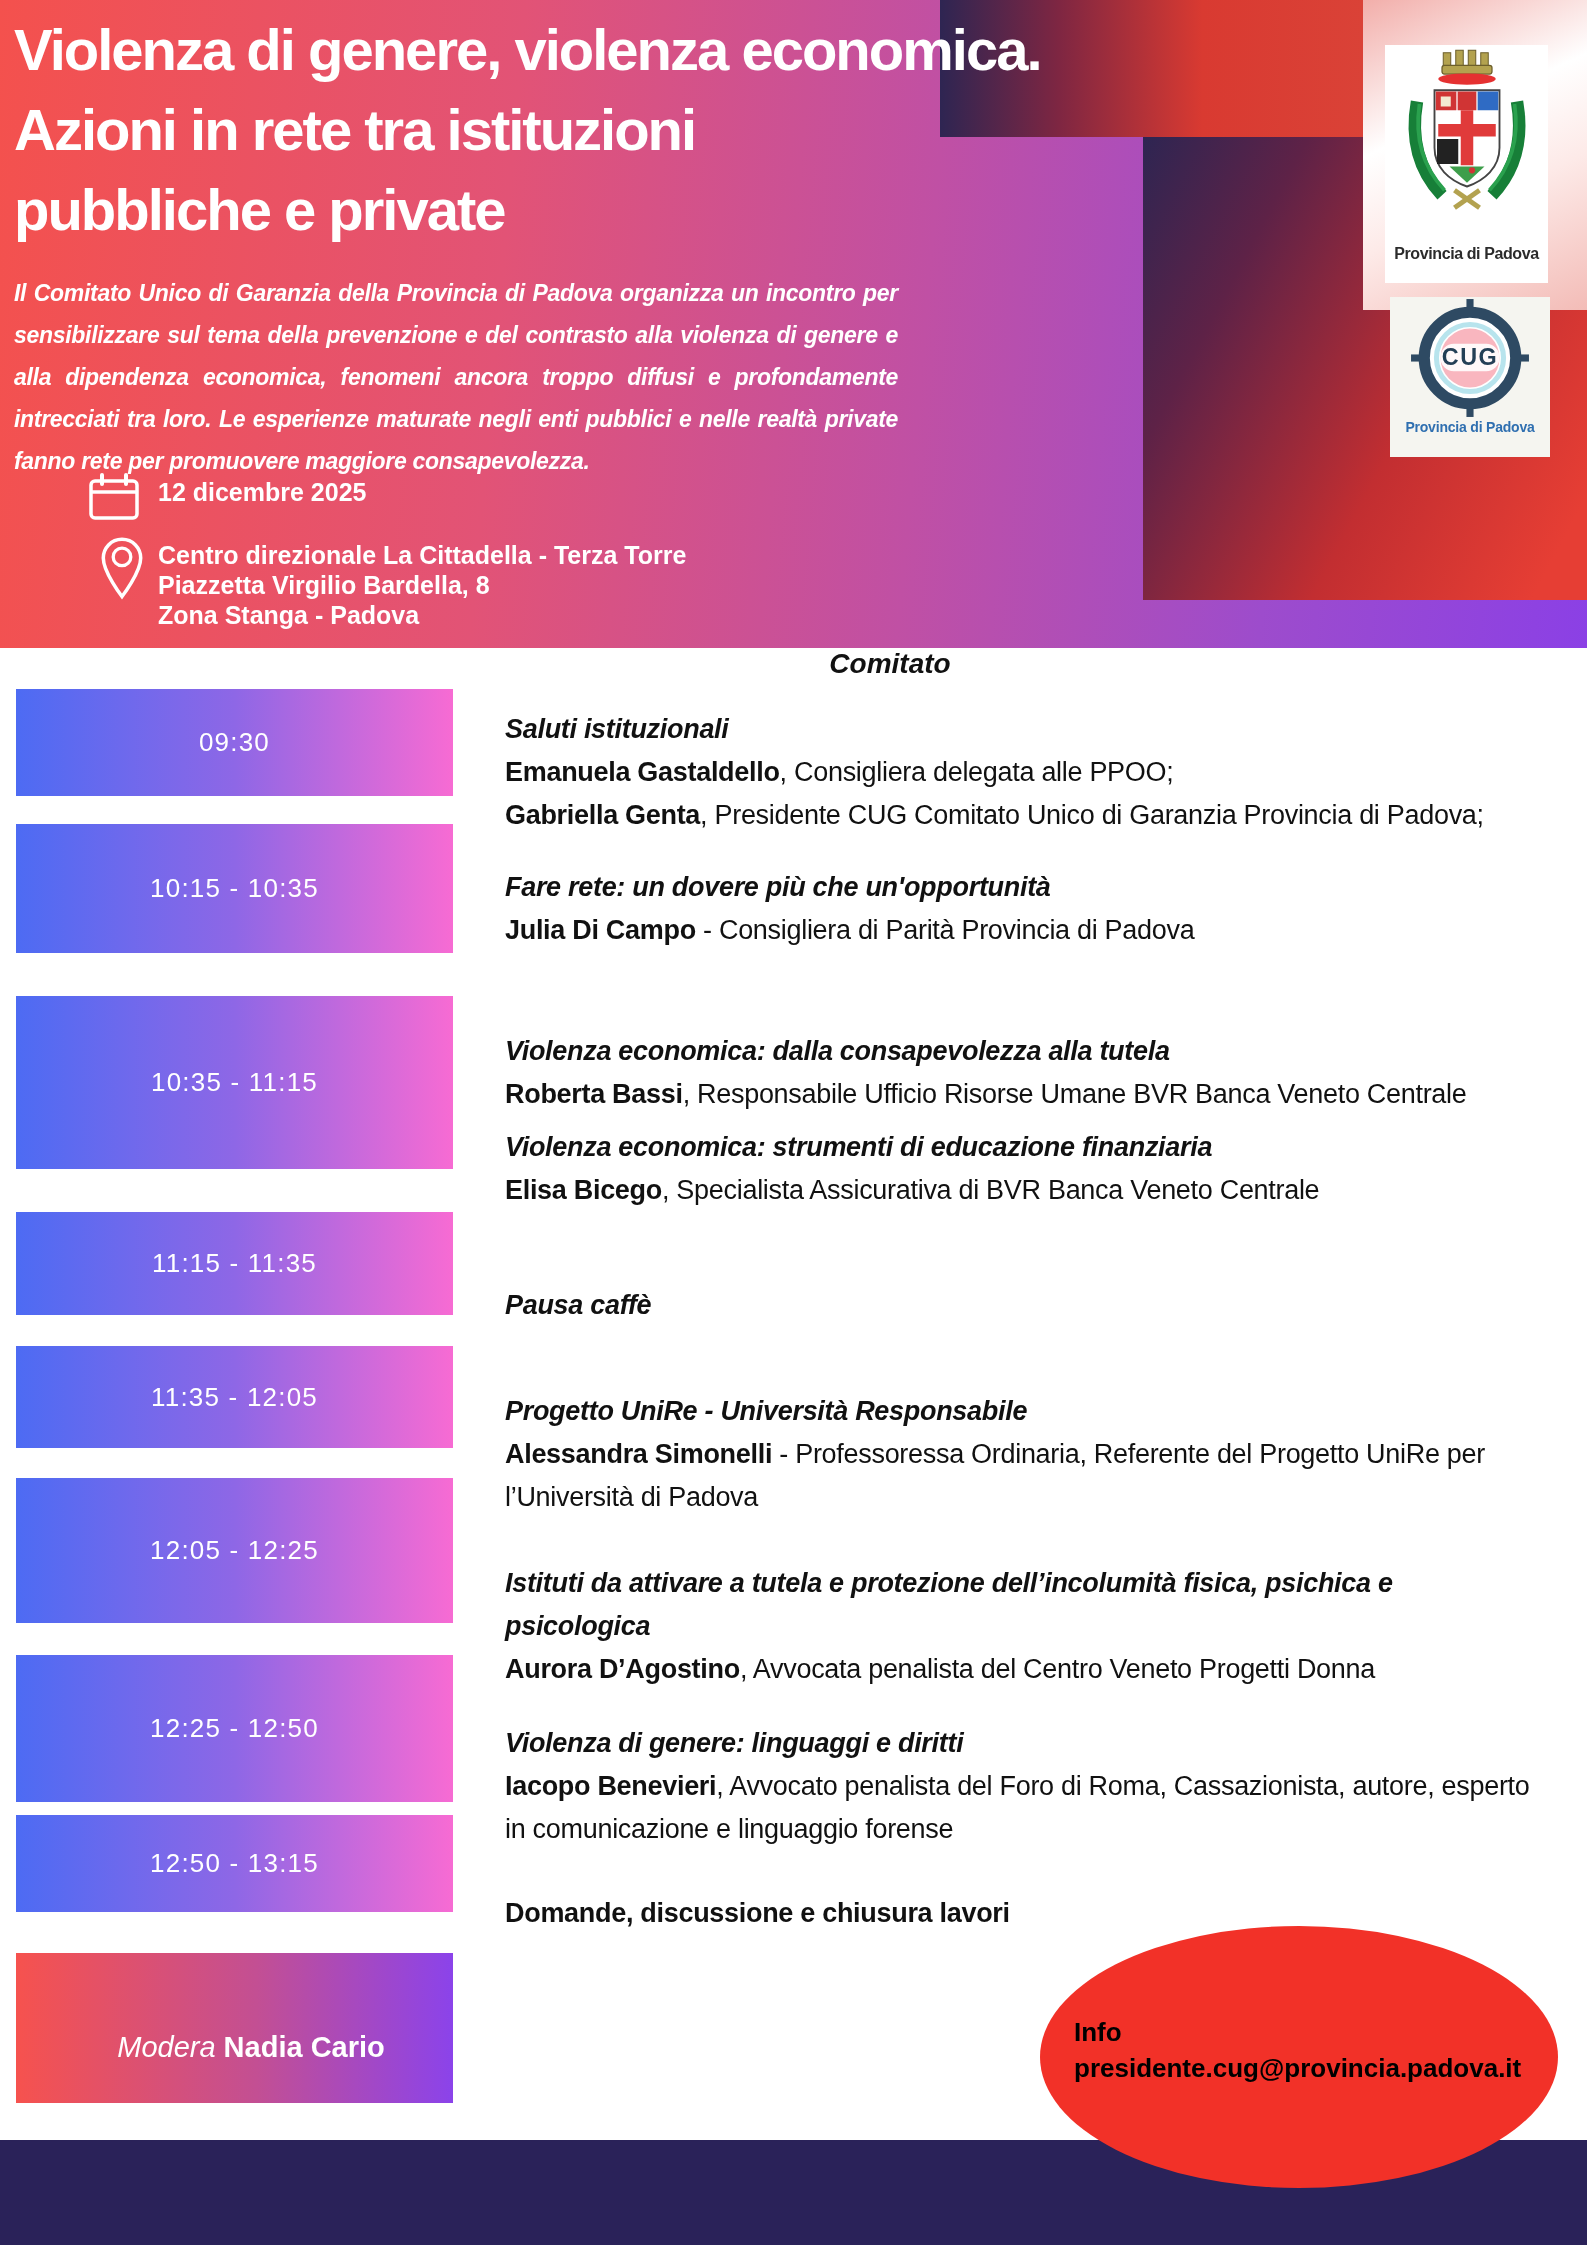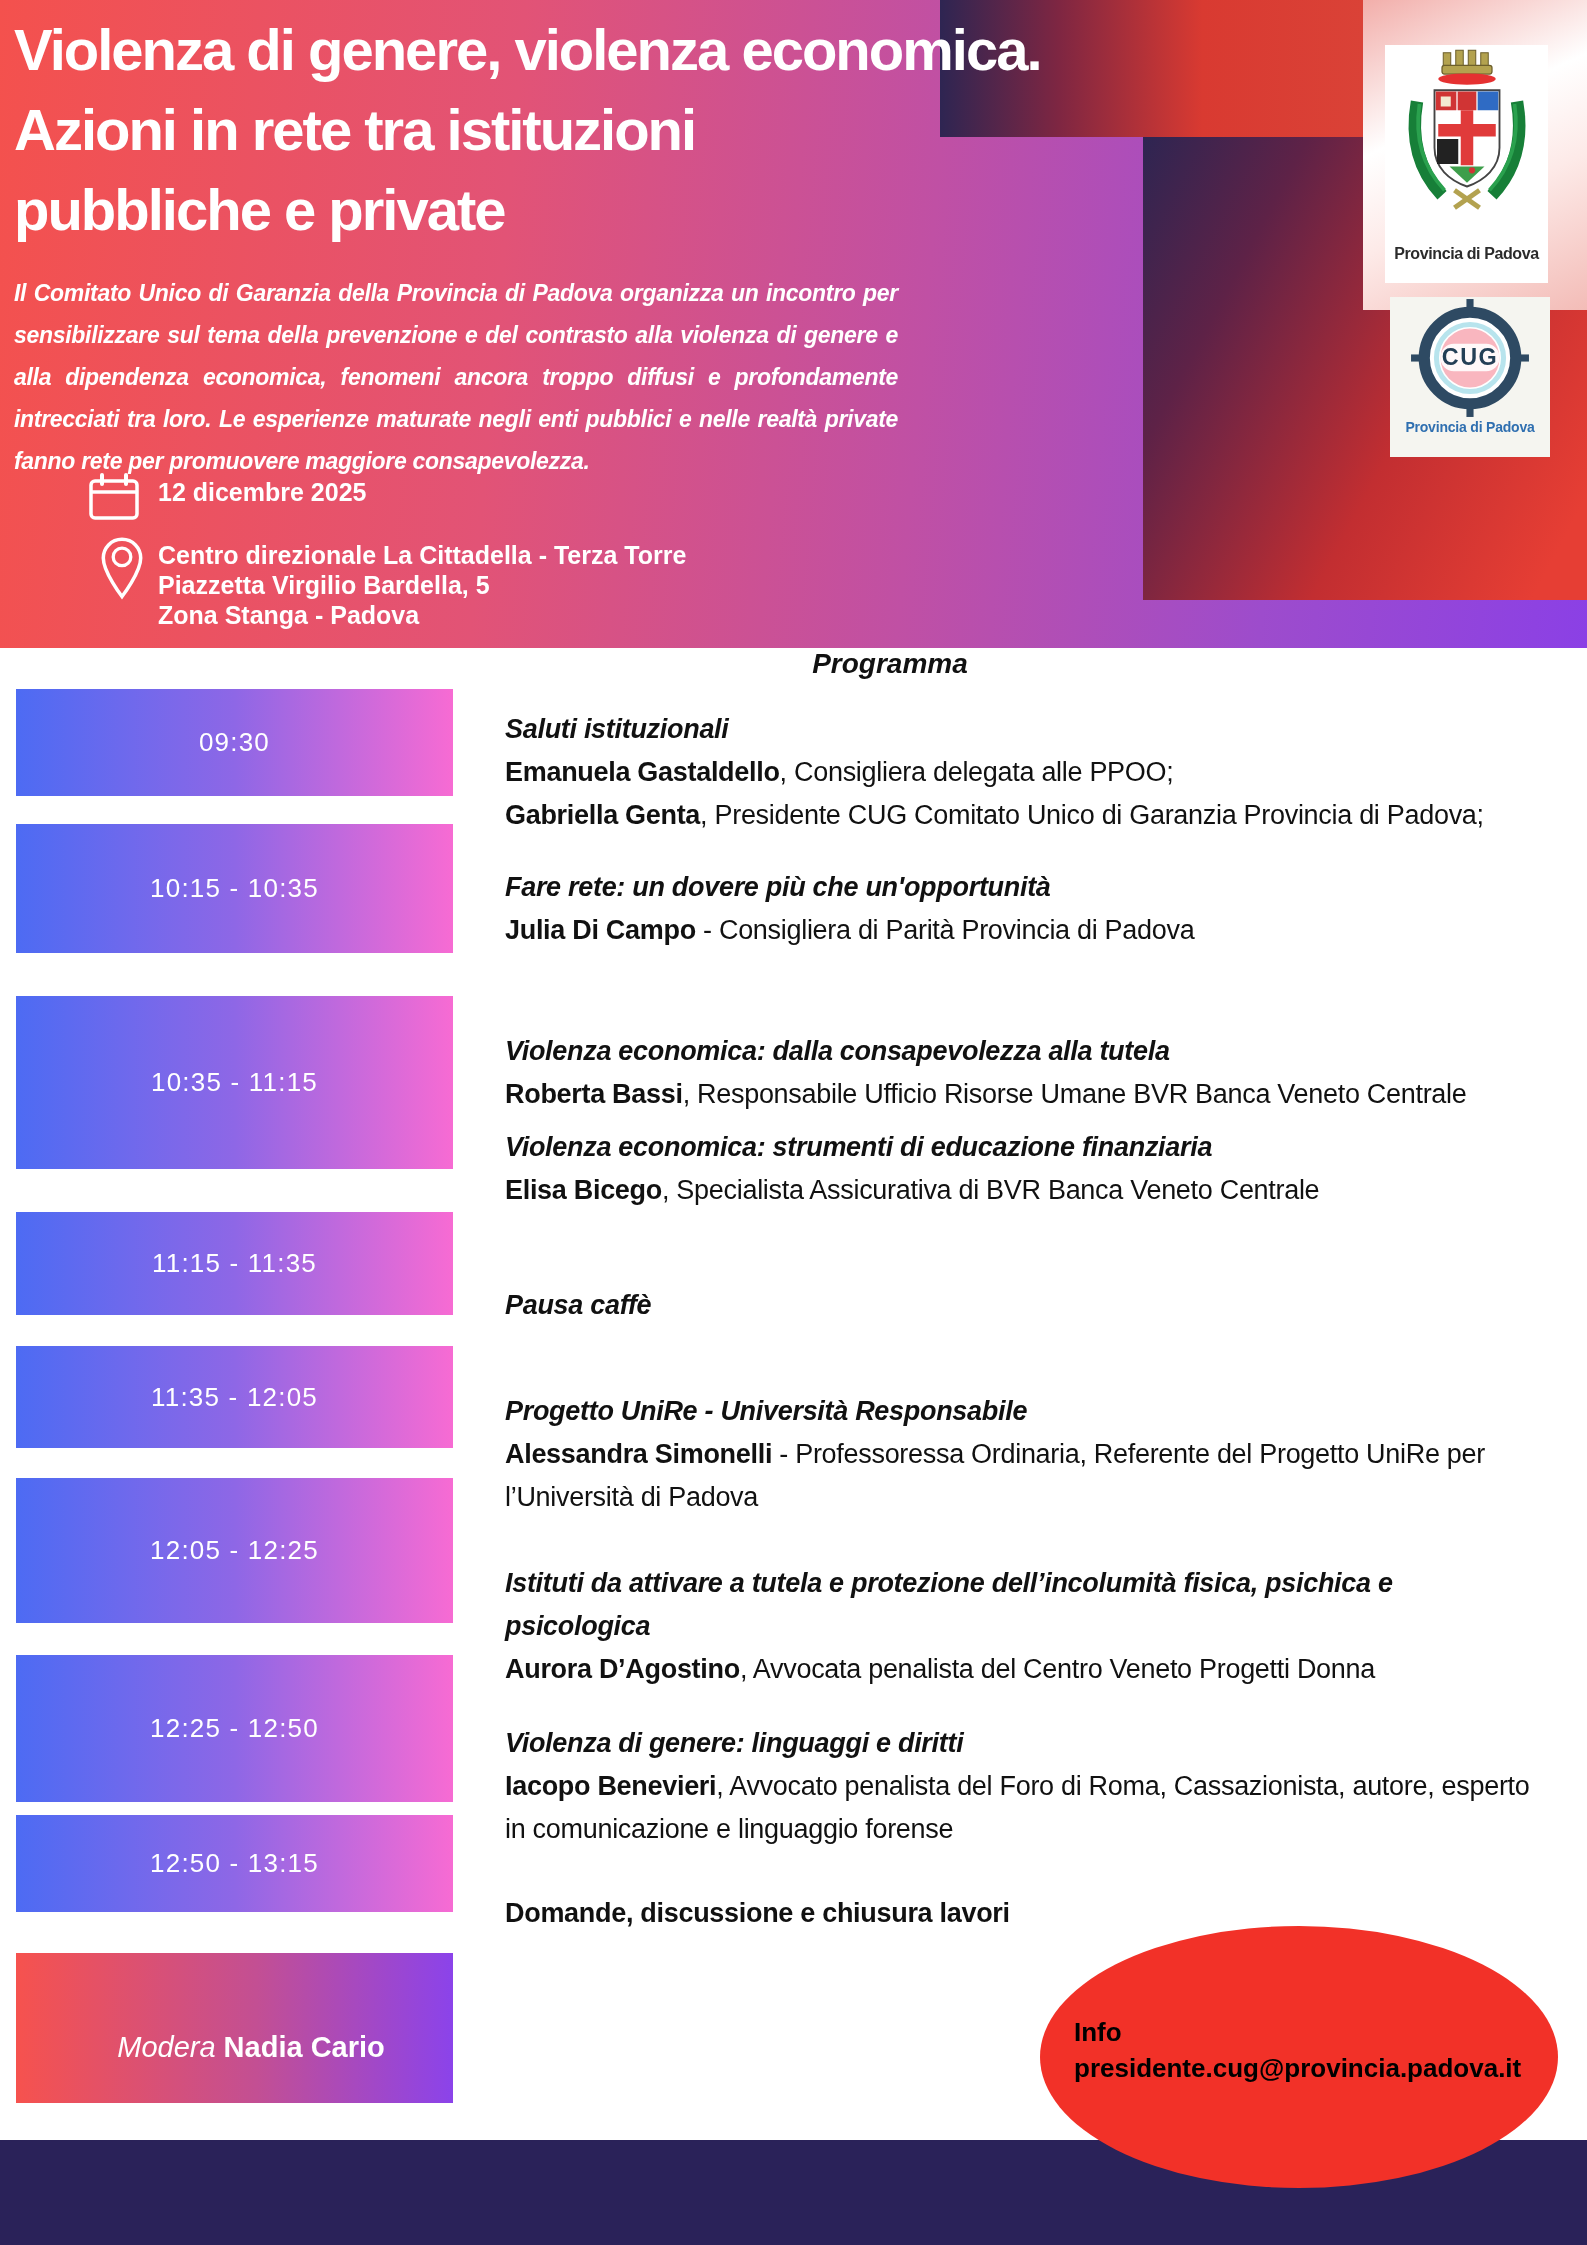--- a/index.html
+++ b/index.html
@@ -97,21 +97,21 @@
     <div class="date-row-text">12 dicembre 2025</div>
 
     <div class="venue-icon">
       <svg width="44" height="88" viewBox="0 0 40 80">
         <path d="M20 3 C10 3 3 11 3 20 C3 33 20 55 20 55 C20 55 37 33 37 20 C37 11 30 3 20 3 Z" fill="none" stroke="#ffffff" stroke-width="3.2"></path>
         <circle cx="20" cy="19" r="8" fill="none" stroke="#ffffff" stroke-width="3"></circle>
       </svg>
     </div>
     <div class="venue-text">
       <div>Centro direzionale La Cittadella - Terza Torre</div>
-      <div>Piazzetta Virgilio Bardella, 5</div>
+      <div>Piazzetta Virgilio Bardella, 8</div>
       <div>Zona Stanga - Padova</div>
     </div>
 
     <div class="logo-card logo-provincia">
       <svg width="150" height="198" viewBox="0 0 120 158">
         <rect x="40" y="16" width="40" height="7" rx="2" fill="#b3a24f" stroke="#6b5d2a" stroke-width="1"></rect>
         <rect x="41" y="6" width="6" height="10" fill="#b3a24f" stroke="#6b5d2a" stroke-width="0.8"></rect>
         <rect x="51" y="4" width="6" height="12" fill="#b3a24f" stroke="#6b5d2a" stroke-width="0.8"></rect>
         <rect x="61" y="4" width="6" height="12" fill="#b3a24f" stroke="#6b5d2a" stroke-width="0.8"></rect>
         <rect x="71" y="6" width="6" height="10" fill="#b3a24f" stroke="#6b5d2a" stroke-width="0.8"></rect>
@@ -145,21 +145,21 @@
         <circle cx="60" cy="60" r="45" fill="#ffffff" stroke="#2e4a63" stroke-width="11"></circle>
         <circle cx="60" cy="60" r="33" fill="none" stroke="#b8e4ed" stroke-width="5"></circle>
         <circle cx="60" cy="60" r="29" fill="#f9b6bf"></circle>
         <rect x="31" y="46" width="58" height="27" rx="13" fill="#ffffff" opacity="0.9"></rect>
         <text x="60" y="67" text-anchor="middle" font-size="23" font-weight="bold" fill="#243f56" letter-spacing="1.5">CUG</text>
       </svg>
       <div class="caption">Provincia di Padova</div>
     </div>
   </div>
 
-  <div class="programma-heading">Programma</div>
+  <div class="programma-heading">Comitato</div>
 
   <div class="time-box tb1">09:30</div>
   <div class="time-box tb2">10:15 - 10:35</div>
   <div class="time-box tb3">10:35 - 11:15</div>
   <div class="time-box tb4">11:15 - 11:35</div>
   <div class="time-box tb5">11:35 - 12:05</div>
   <div class="time-box tb6">12:05 - 12:25</div>
   <div class="time-box tb7">12:25 - 12:50</div>
   <div class="time-box tb8">12:50 - 13:15</div>
 

